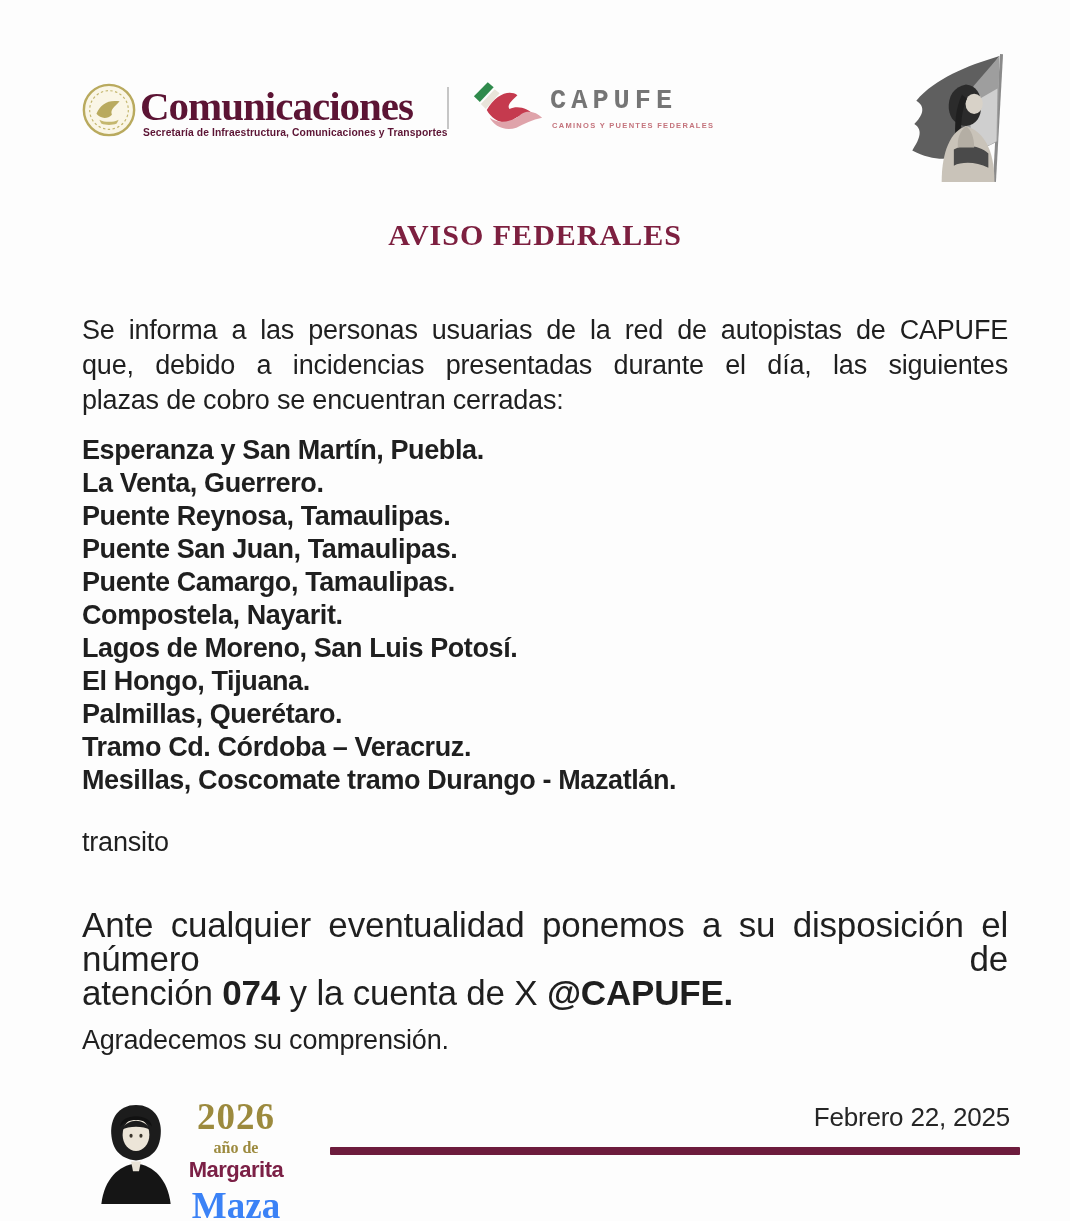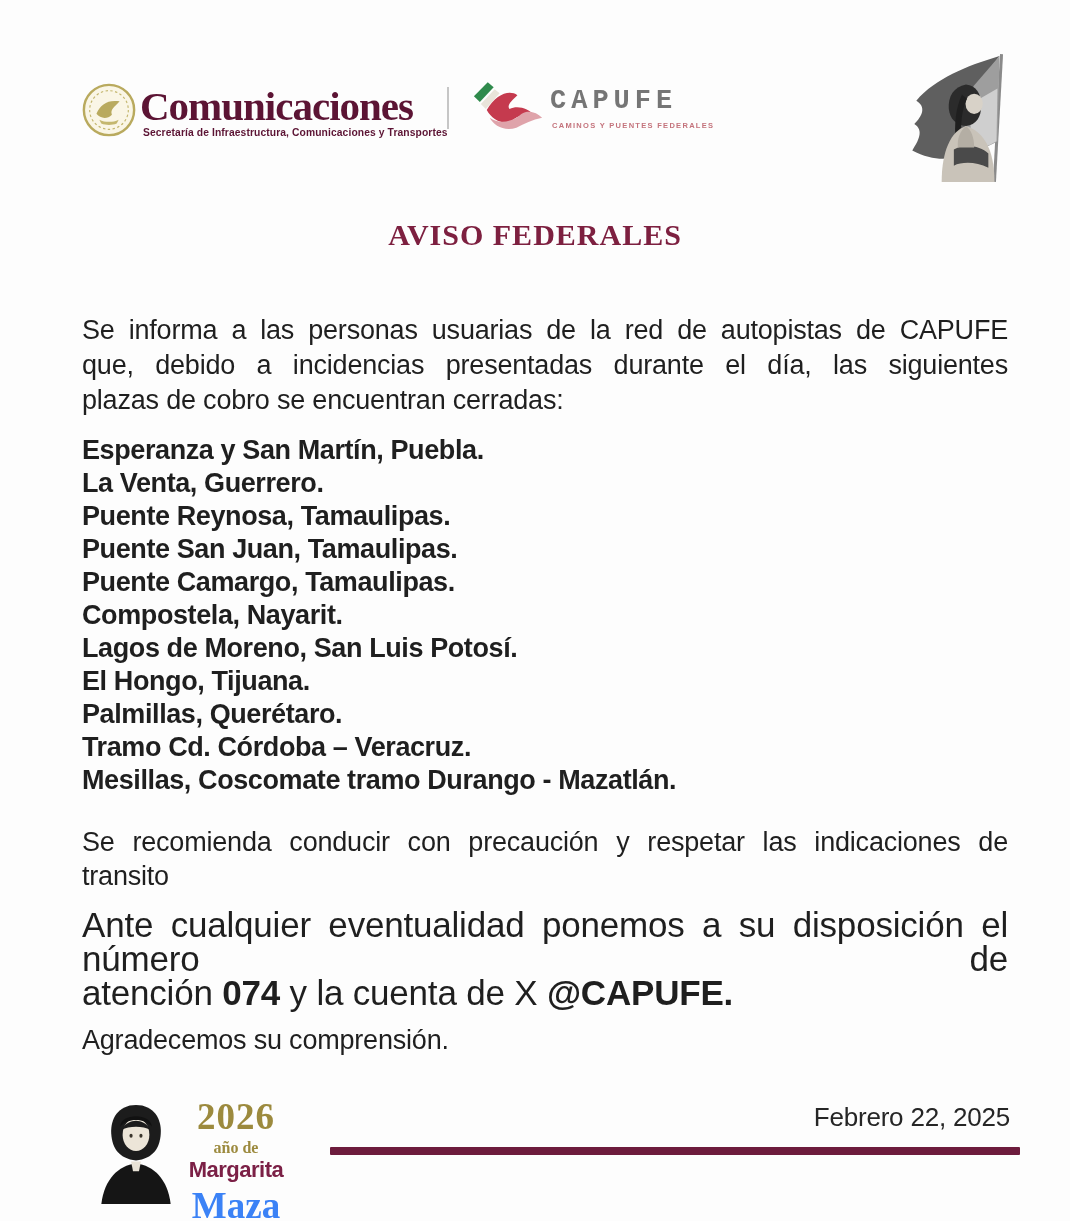--- a/index.html
+++ b/index.html
@@ -125,21 +125,20 @@
       <div>Mesillas, Coscomate tramo Durango - Mazatlán.</div>
     </div>
 
   <div class="abs col intro jlines">
       <div>Se informa a las personas usuarias de la red de autopistas de CAPUFE</div>
       <div>que, debido a incidencias presentadas durante el día, las siguientes</div>
       <div>plazas de cobro se encuentran cerradas:</div>
     </div>
 
   <div class="abs col recommend jlines">
-      <div>Se recomienda conducir con precaución y respetar las indicaciones de</div>
       <div>transito</div>
     </div>
 
   <div class="abs col contact">
     <div class="jline1">Ante cualquier eventualidad ponemos a su disposición el número de</div>
     <div>
       <span>atención </span><b>074</b><span> y la cuenta de X </span><b>@CAPUFE.</b>
     </div>
   </div>
 

